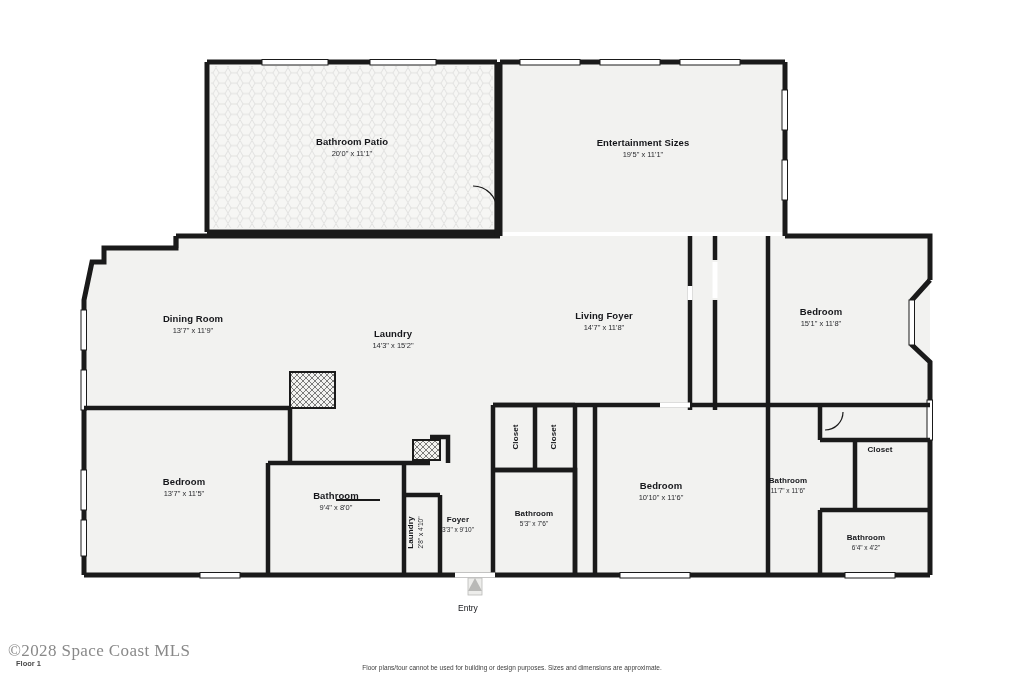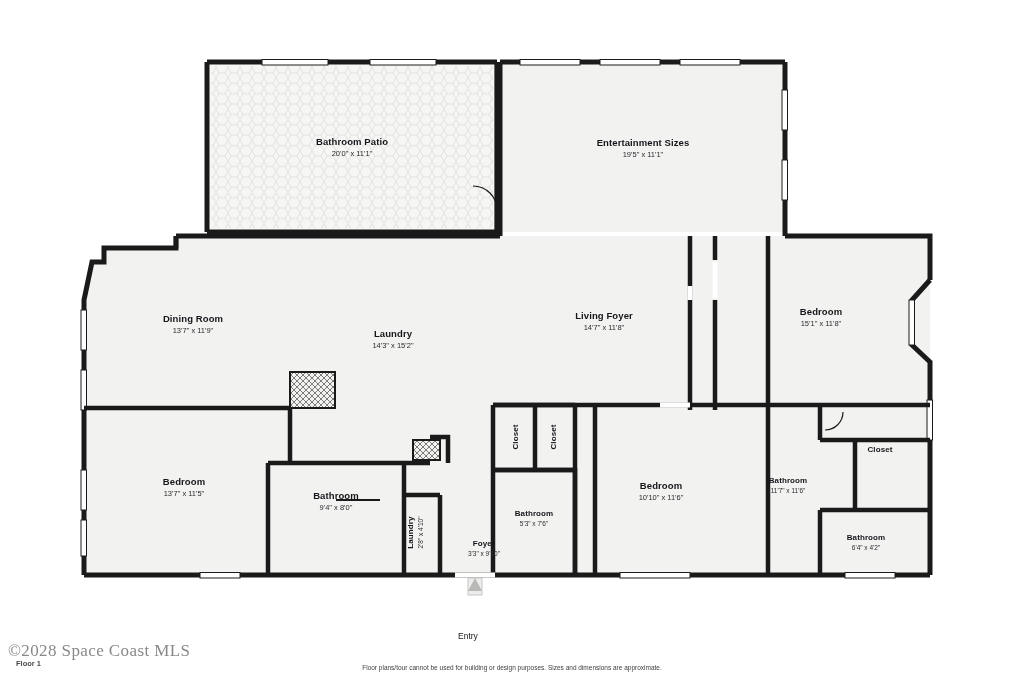--- a/index.html
+++ b/index.html
@@ -47,21 +47,20 @@
   .room-label.vert {
     transform-origin: center center;
     transform: rotate(-90deg);
   }
   .entry-label {
     position: absolute;
     font-size: 8.5px;
     color: #15161a;
     font-weight: normal;
     white-space: nowrap;
-    margin-top: 28px;
   }
   .watermark {
     position: absolute;
     left: 8px;
     top: 641px;
     font-size: 17px;
     color: #6f6f6f;
     opacity: .82;
     letter-spacing: .4px;
     white-space: nowrap;
@@ -244,21 +243,21 @@
 <div class="room-label" style="left:261px; top:490px; width:150px;">
   <span class="nm">Bathroom</span>
   <span class="dim">9'4" x 8'0"</span>
 </div>
 
 <div class="room-label vert small" style="left:388px; top:523px; width:56px;">
   <span class="nm">Laundry</span>
   <span class="dim">2'8" x 4'10"</span>
 </div>
 
-<div class="room-label small" style="left:430px; top:515px; width:108px;margin-top:24px;">
+<div class="room-label small" style="left:404px; top:515px; width:108px;">
   <span class="nm">Foyer</span>
   <span class="dim">3'3" x 9'10"</span>
 </div>
 
 <div class="room-label small" style="left:484px; top:509px; width:100px;">
   <span class="nm">Bathroom</span>
   <span class="dim">5'3" x 7'6"</span>
 </div>
 
 <div class="room-label" style="left:586px; top:480px; width:150px;">

